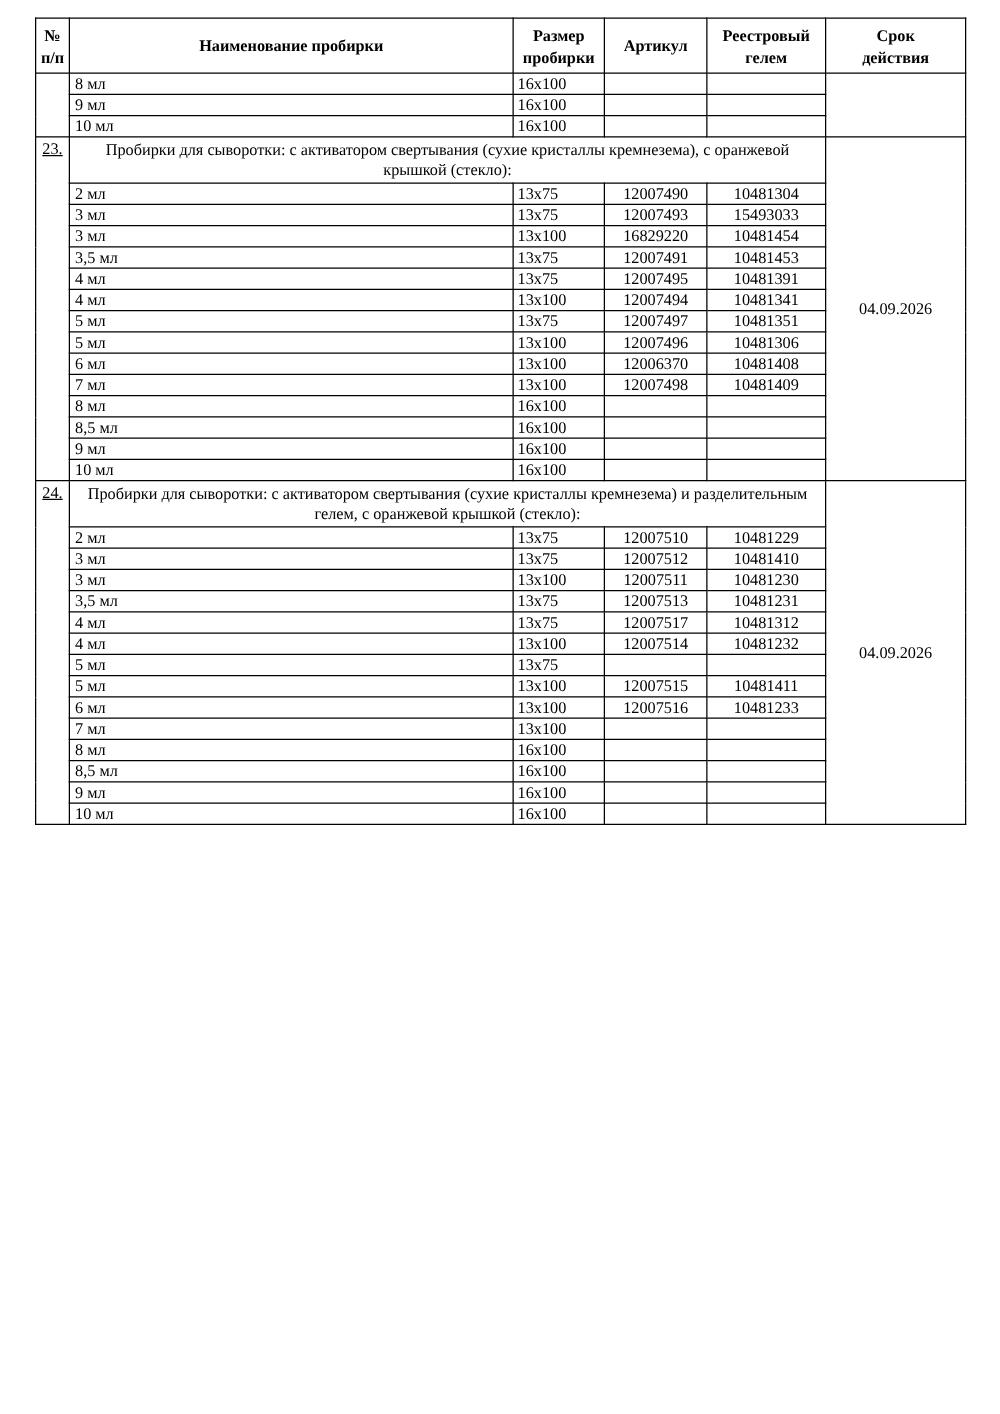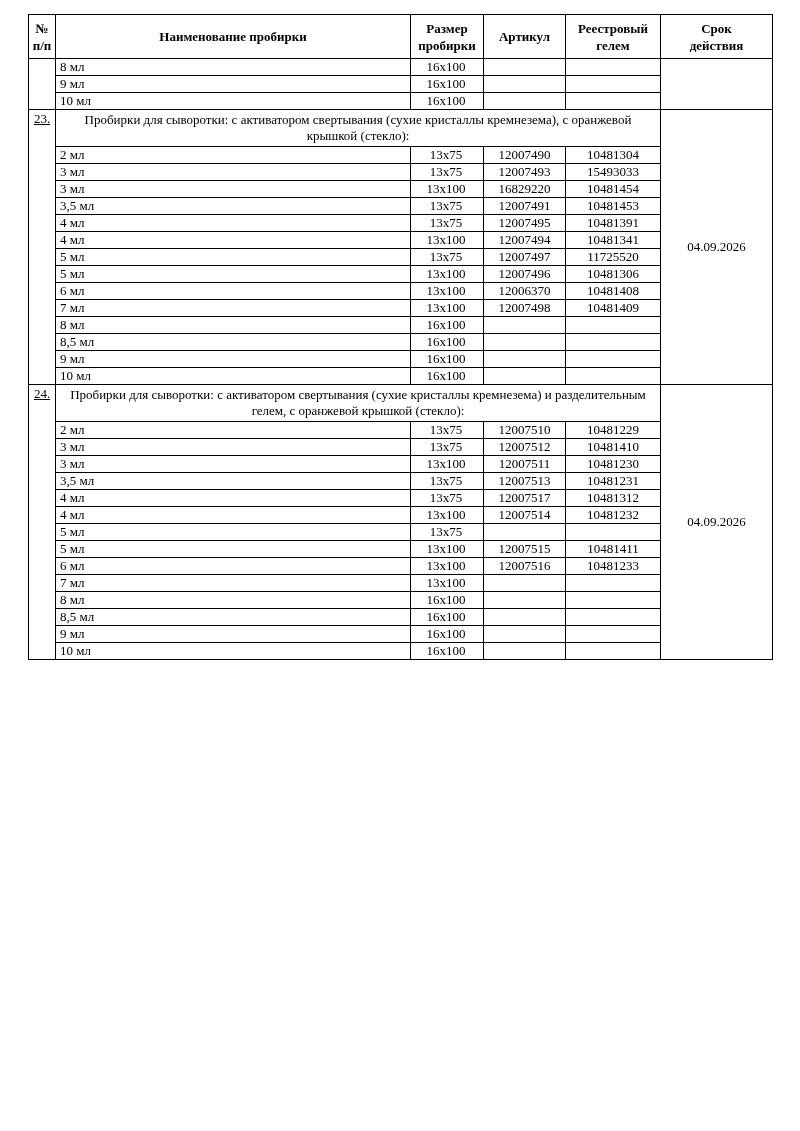--- a/index.html
+++ b/index.html
@@ -45,21 +45,21 @@
     height: 44px;
     line-height: 17px;
     padding: 2px;
   }
   tbody td {
     height: 17px;
     line-height: 16px;
     vertical-align: middle;
   }
   td.name { text-align: left; padding-left: 4px; }
-  td.size { text-align: center; padding-right: 5px; }
+  td.size { text-align: left; padding-right: 5px; }
   td.article, td.registry-num { text-align: center; }
   td.num {
     text-align: center;
     vertical-align: top;
     padding-top: 1px;
     text-decoration: underline;
   }
   td.title {
     font-weight: normal;
     text-align: center;
@@ -158,21 +158,21 @@
         <tr>
           <td class="name">4 мл</td>
           <td class="size">13x100</td>
           <td class="article">12007494</td>
           <td class="registry-num">10481341</td>
         </tr>
         <tr>
           <td class="name">5 мл</td>
           <td class="size">13x75</td>
           <td class="article">12007497</td>
-          <td class="registry-num">11725520</td>
+          <td class="registry-num">10481351</td>
         </tr>
         <tr>
           <td class="name">5 мл</td>
           <td class="size">13x100</td>
           <td class="article">12007496</td>
           <td class="registry-num">10481306</td>
         </tr>
         <tr>
           <td class="name">6 мл</td>
           <td class="size">13x100</td>

